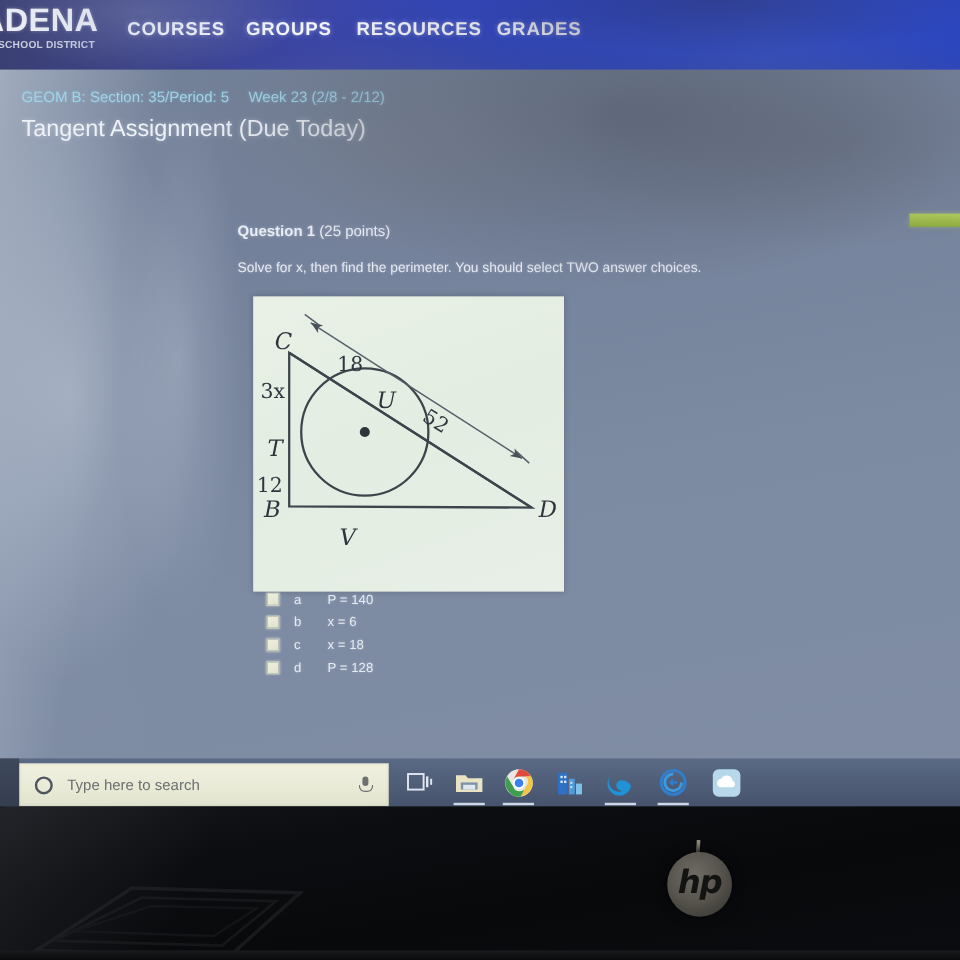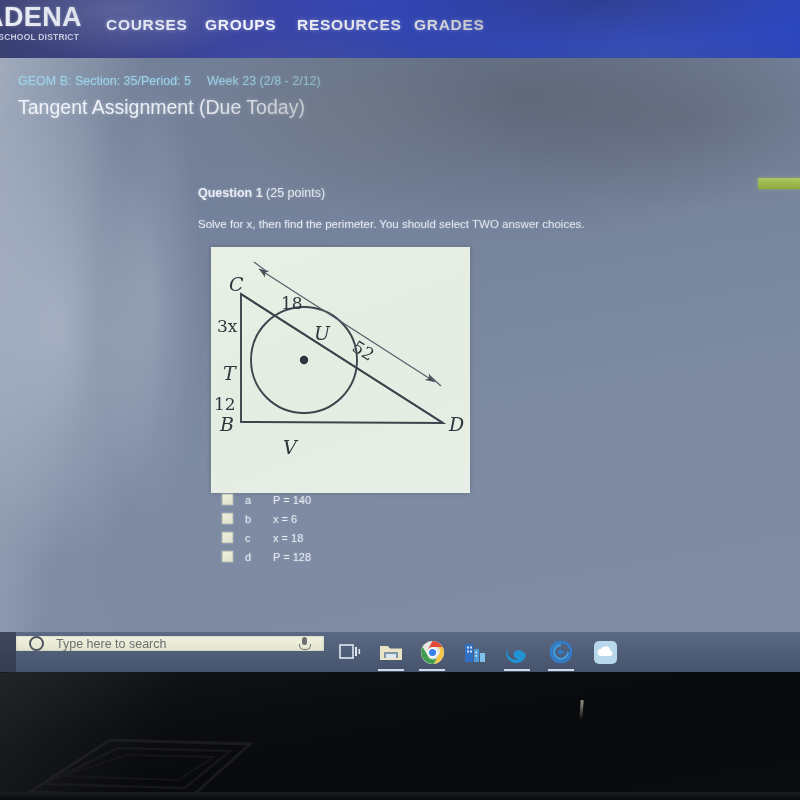--- a/index.html
+++ b/index.html
@@ -225,21 +225,21 @@
   #start-button {
     position: absolute;
     left: 0; top: 0;
     width: 16px; height: 40px;
     background: rgba(40,46,58,0.55);
   }
   #search-box {
     position: absolute;
     left: 16px; top: 4px;
     width: 308px;
-    height: 15px;
+    height: 36px;
     background: linear-gradient(180deg, #eff0de 0%, #e9ead6 60%, #e2e3cd 100%);
     display: flex;
     align-items: center;
     box-shadow: inset 0 0 2px rgba(120,120,100,0.4);
   }
   #search-circle {
     width: 15px; height: 15px;
     margin-left: 13px;
     border: 2px solid #4f5560;
     border-radius: 50%;
@@ -524,15 +524,18 @@
 
   <div id="bezel">
     <svg id="keyboard-reflection" viewBox="0 0 330 90">
       <path d="M40,78 L120,26 L260,30 L200,84 Z" fill="none" stroke="#2a2b2e" stroke-width="3"></path>
       <path d="M55,70 L128,34 L240,37 L195,74 Z" fill="none" stroke="#232427" stroke-width="2.4"></path>
       <path d="M72,62 L136,41 L224,43 L188,66 Z" fill="none" stroke="#1e1f22" stroke-width="2"></path>
     </svg>
   </div>
 
   <div id="hp-stylus"></div>
+  <div id="hp-logo">
+    <span id="hp-logo-text">hp</span>
+  </div>
   <div id="bezel-bottom-line"></div>
 
 </div>
 
 </body></html>

